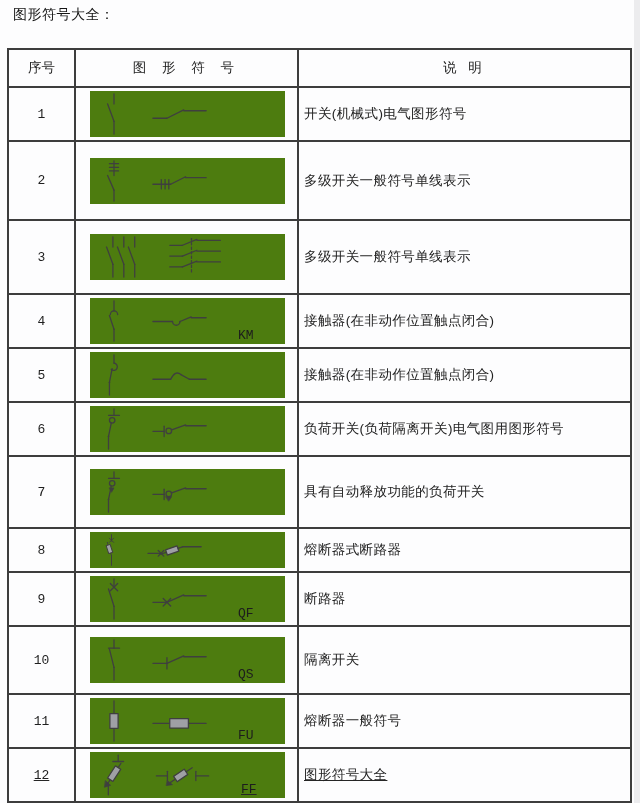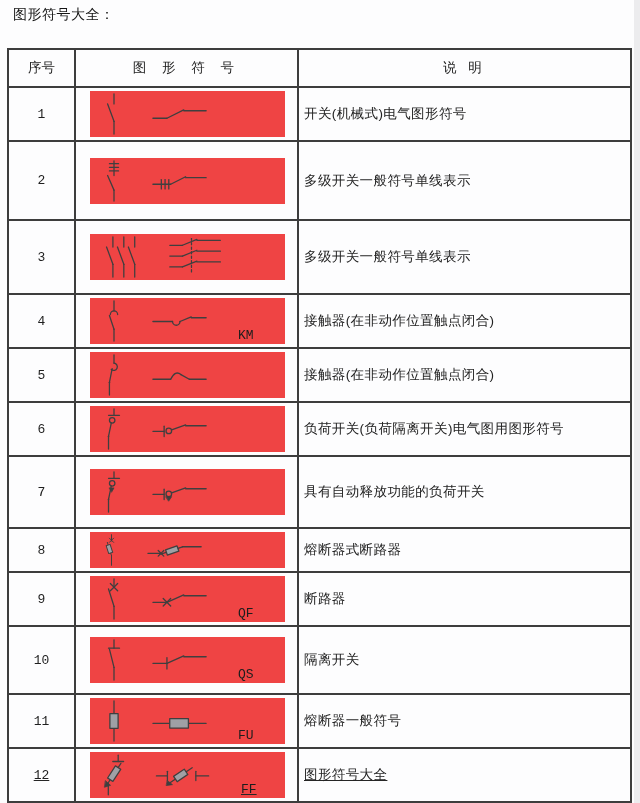--- a/index.html
+++ b/index.html
@@ -32,21 +32,21 @@
     font-family:"Liberation Mono",monospace;font-size:13px;color:#1f1f1f;
   }
   td.c-desc{
     vertical-align:middle;font-size:13.5px;color:#232323;
     padding:0 4px 0 5px;letter-spacing:.4px;position:relative;margin-left:33px;
   }
   td.c-sym{vertical-align:middle;}
   .symwrap{
     display:flex;align-items:center;gap:26px;
     margin:3px 12px 3px 14px;padding:2px 6px 2px 12px;
-    background:#ef4444;min-height:30px;position:relative;
+    background:#4d7c0f;min-height:30px;position:relative;
   }
   svg.sym{flex:0 0 auto;display:block;}
   .sym path,.sym circle,.sym rect,.sym polygon{
     stroke:#3f3f3f;stroke-width:1.4;fill:none;stroke-linecap:round;stroke-linejoin:round;
   }
   .sym .f{fill:#9fa0a5;}
   .sym .fd{fill:#3f3f3f;stroke-width:.8;}
   .sym .dash{stroke-dasharray:2.5 2.5;}
   tr.r8 svg.sym-v{height:32px;width:19px;}
   .symlabel{

